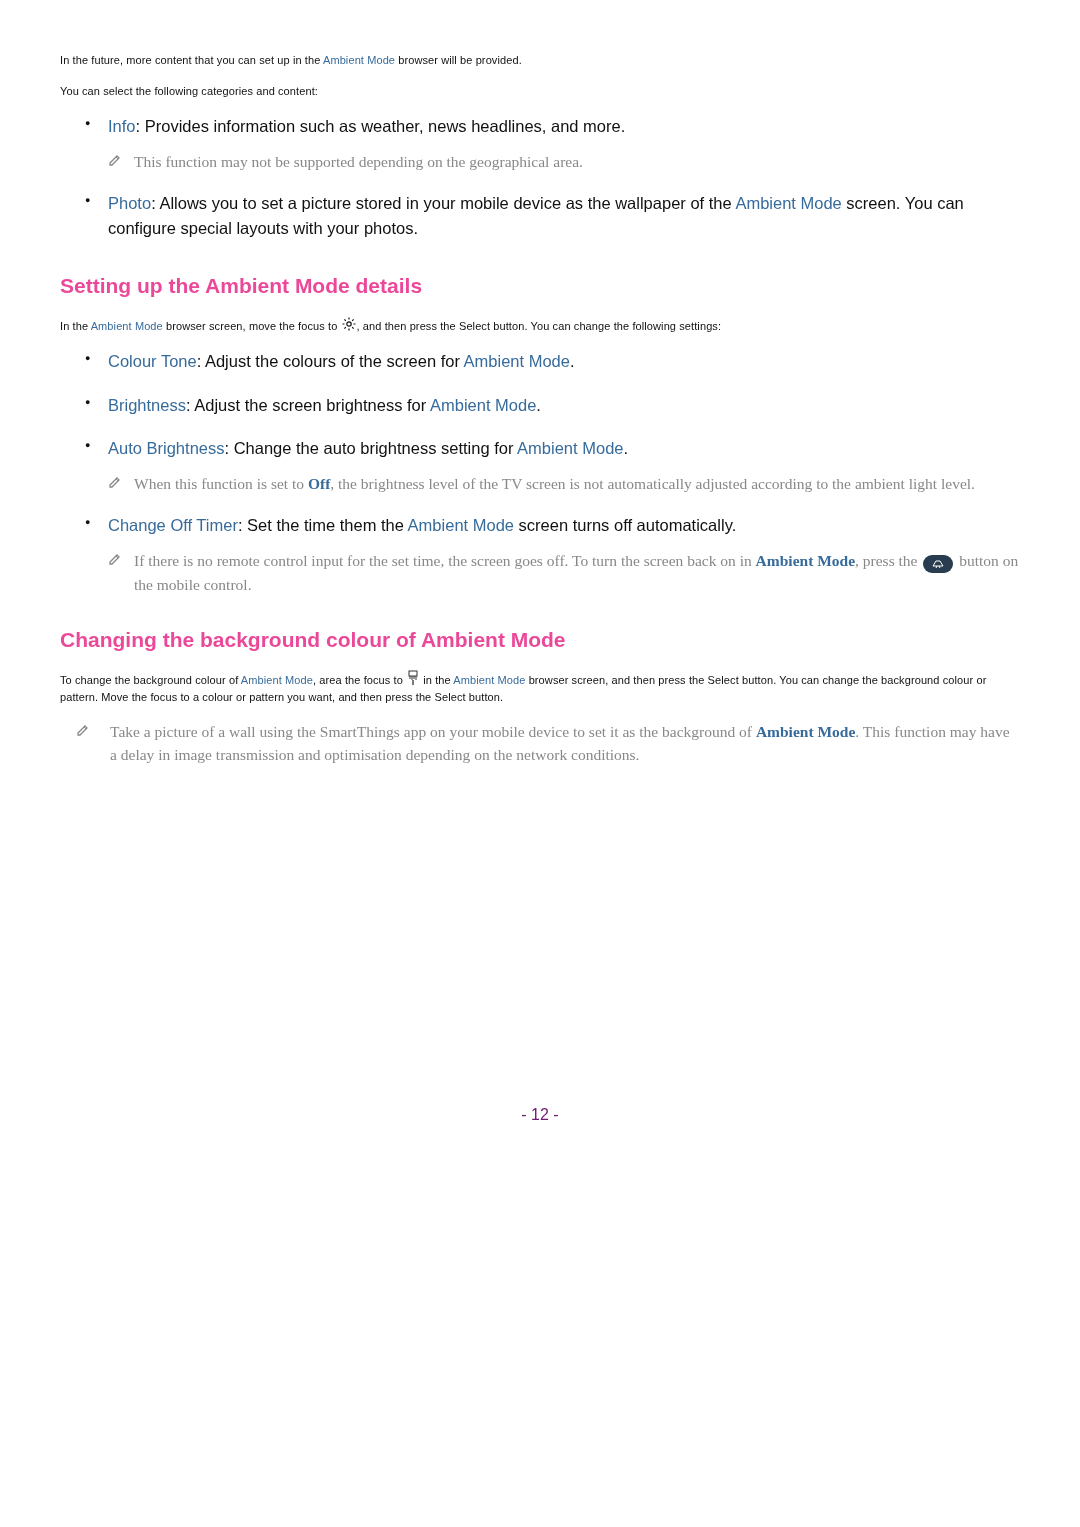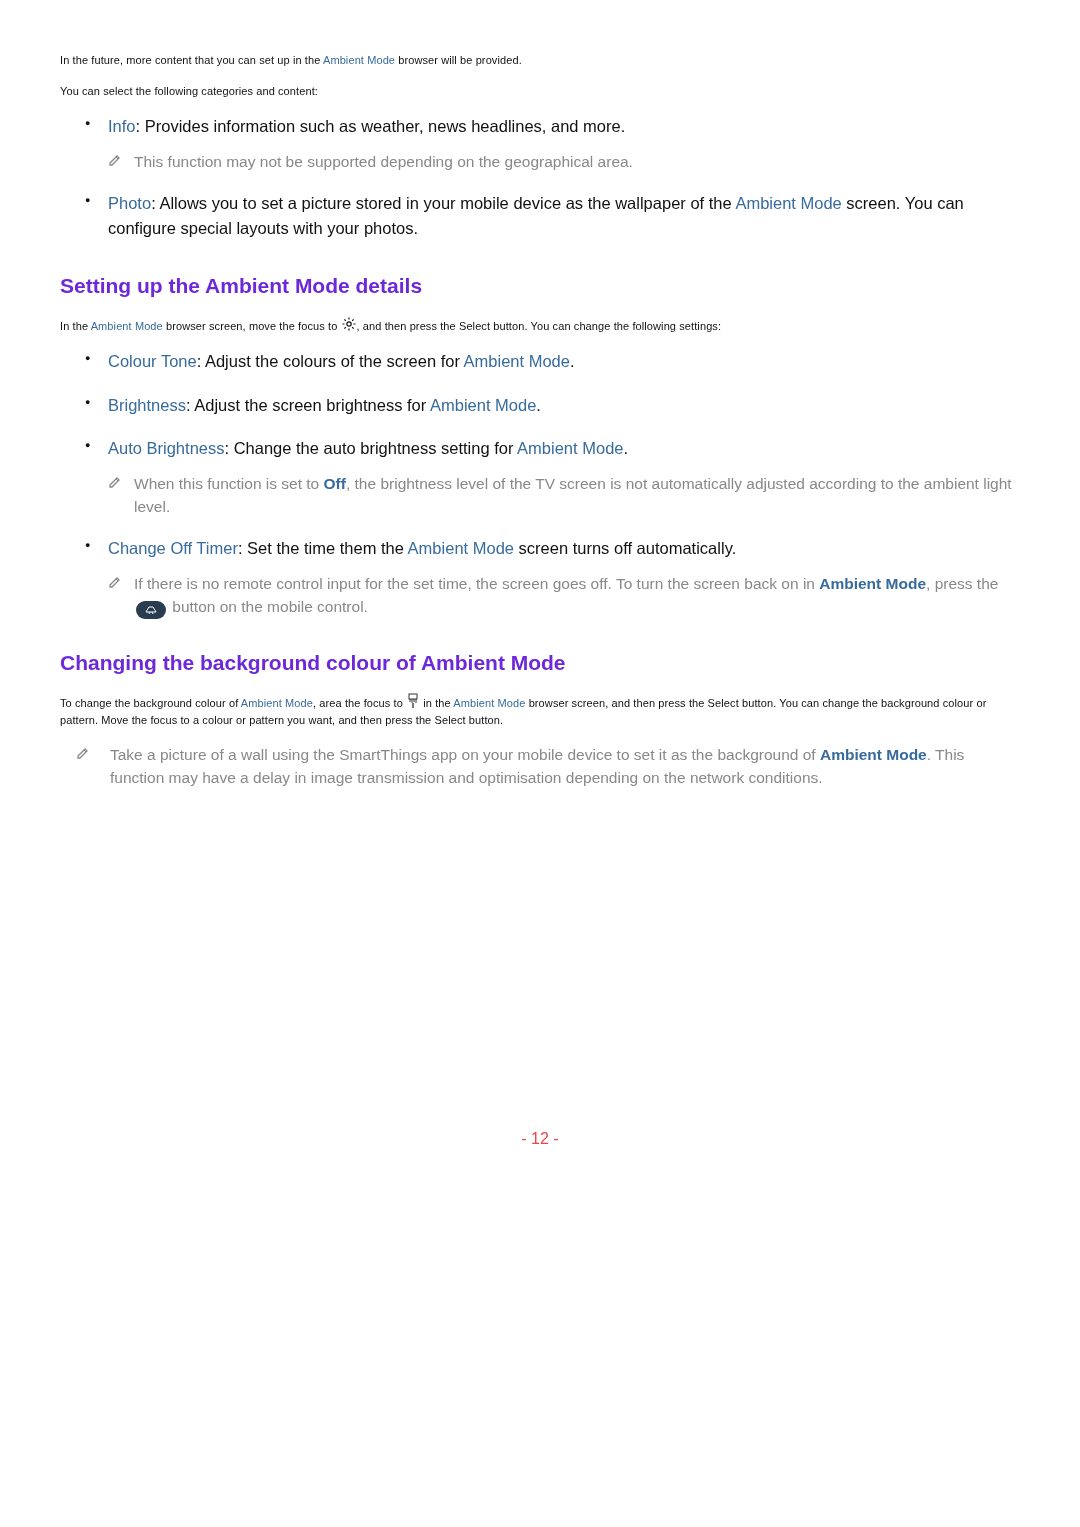--- a/index.html
+++ b/index.html
@@ -6,26 +6,26 @@
 body { font-family: -apple-system, BlinkMacSystemFont, "Segoe UI", Arial, sans-serif; width: 1080px; background: #fff; padding: 52px 60px 40px 60px; color: #111; }
 .p { font-size: 11px; line-height: 1.55; margin-bottom: 14px; letter-spacing: 0.1px; }
 .hl { color: #376b9c; }
 .hl-b { color: #376b9c; font-weight: 600; }
 ul.main { list-style: none; margin: 8px 0 18px 0; }
 ul.main > li { position: relative; padding-left: 48px; margin-bottom: 18px; font-size: 16.5px; line-height: 1.55; }
 ul.main > li::before { content: "●"; position: absolute; left: 25px; top: 3px; font-size: 9px; }
 .note { display: flex; align-items: flex-start; margin: 10px 0 0 0; color: #888; font-size: 15.5px; line-height: 1.5; }
 .note .icn { flex: 0 0 26px; }
 .note .txt { flex: 1; }
-li .note { padding-left: 0; }
-.root-note { display: flex; align-items: flex-start; margin: 6px 0 0 0; padding-left: 16px; color: #888; font-size: 15.5px; line-height: 1.5; }
+li .note { padding-left: 0; font-family: Liberation Serif, serif; }
+.root-note { display: flex; align-items: flex-start; margin: 6px 0 0 0; padding-left: 16px; color: #888; font-size: 15.5px; line-height: 1.5; font-family: Liberation Serif, serif; }
 .root-note .icn { flex: 0 0 34px; }
 .root-note .txt { flex: 1; }
-h2 { font-size: 21px; font-weight: 700; margin: 32px 0 18px 0; color: #6d28d9; }
-.pagenum { text-align: center; font-size: 16px; color: #ef4444; margin-top: 340px; }
+h2 { font-size: 21px; font-weight: 700; margin: 32px 0 18px 0; color: #ec4899; }
+.pagenum { text-align: center; font-size: 16px; color: #701a75; margin-top: 340px; }
 .ambient-btn { display: inline-flex; align-items: center; justify-content: center; width: 30px; height: 18px; background: #2a3c4f; border-radius: 10px; vertical-align: -3px; margin: 0 2px; }
 .gear-icon, .brush-icon { display: inline-block; vertical-align: -2px; }
 .pencil-icon { display: inline-block; }
 </style>
 </head>
 <body>
 
 <p class="p"><span>In the future, more content that you can set up in the </span><span class="hl">Ambient Mode</span><span> browser will be provided.</span></p>
 
 <p class="p">You can select the following categories and content:</p>

